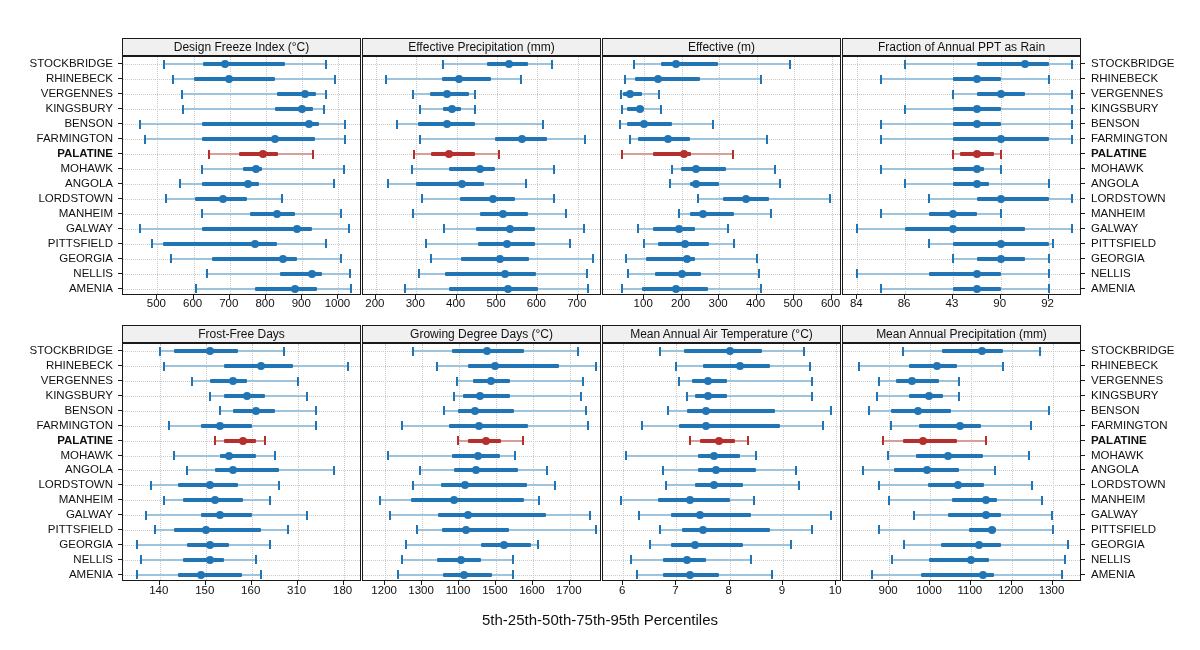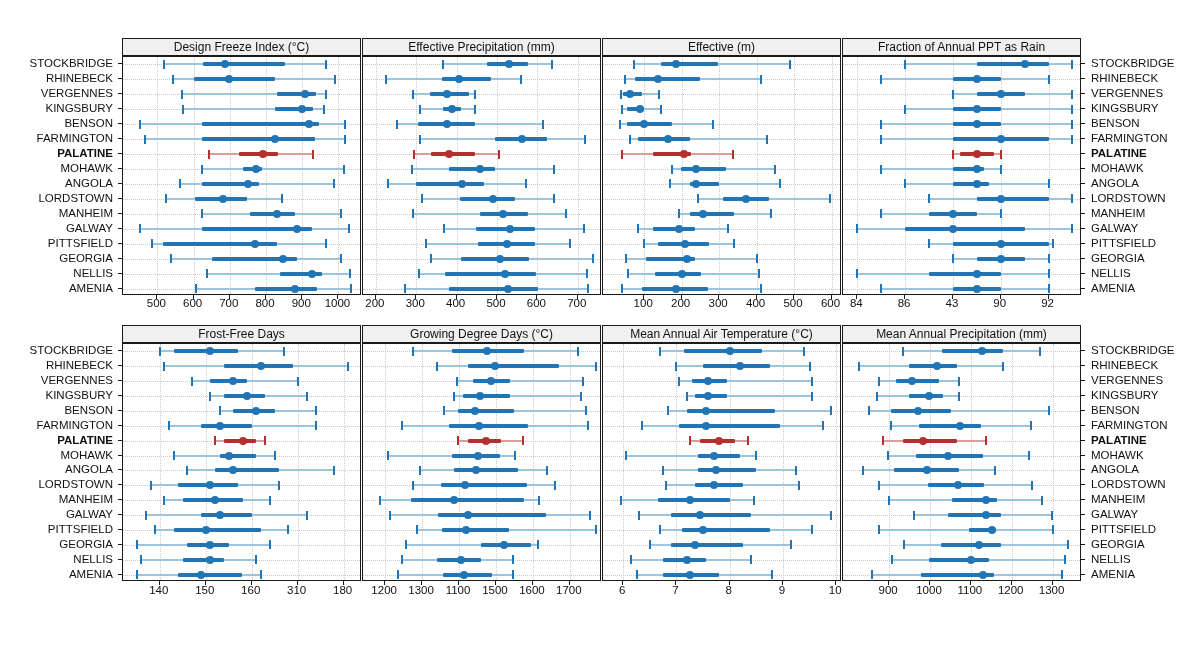--- a/index.html
+++ b/index.html
@@ -1355,13 +1355,14 @@
       <div class="rowtick" style="left: 1081px; top: 454.562px;"></div>
       <div class="rowtick" style="left: 1081px; top: 469.438px;"></div>
       <div class="rowtick" style="left: 1081px; top: 484.312px;"></div>
       <div class="rowtick" style="left: 1081px; top: 499.188px;"></div>
       <div class="rowtick" style="left: 1081px; top: 514.062px;"></div>
       <div class="rowtick" style="left: 1081px; top: 528.938px;"></div>
       <div class="rowtick" style="left: 1081px; top: 543.812px;"></div>
       <div class="rowtick" style="left: 1081px; top: 558.688px;"></div>
       <div class="rowtick" style="left: 1081px; top: 573.562px;"></div>
     </div>
+  <div class="caption">5th-25th-50th-75th-95th Percentiles</div>
 </div>
 
 </body></html>

